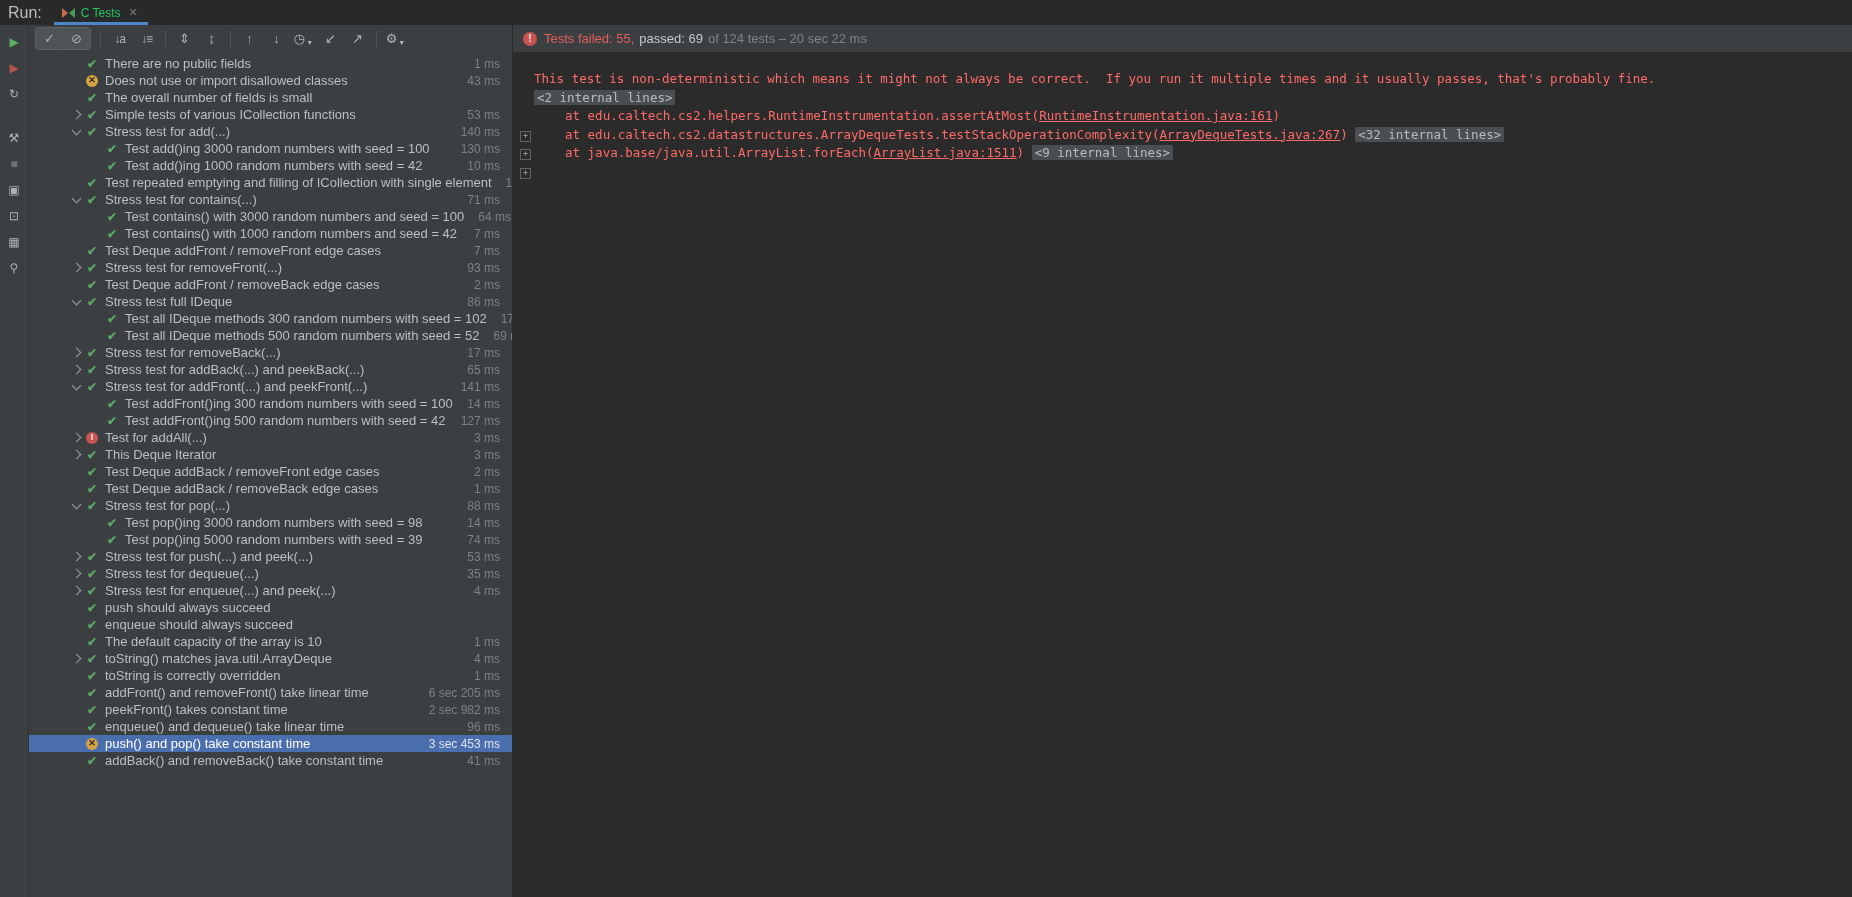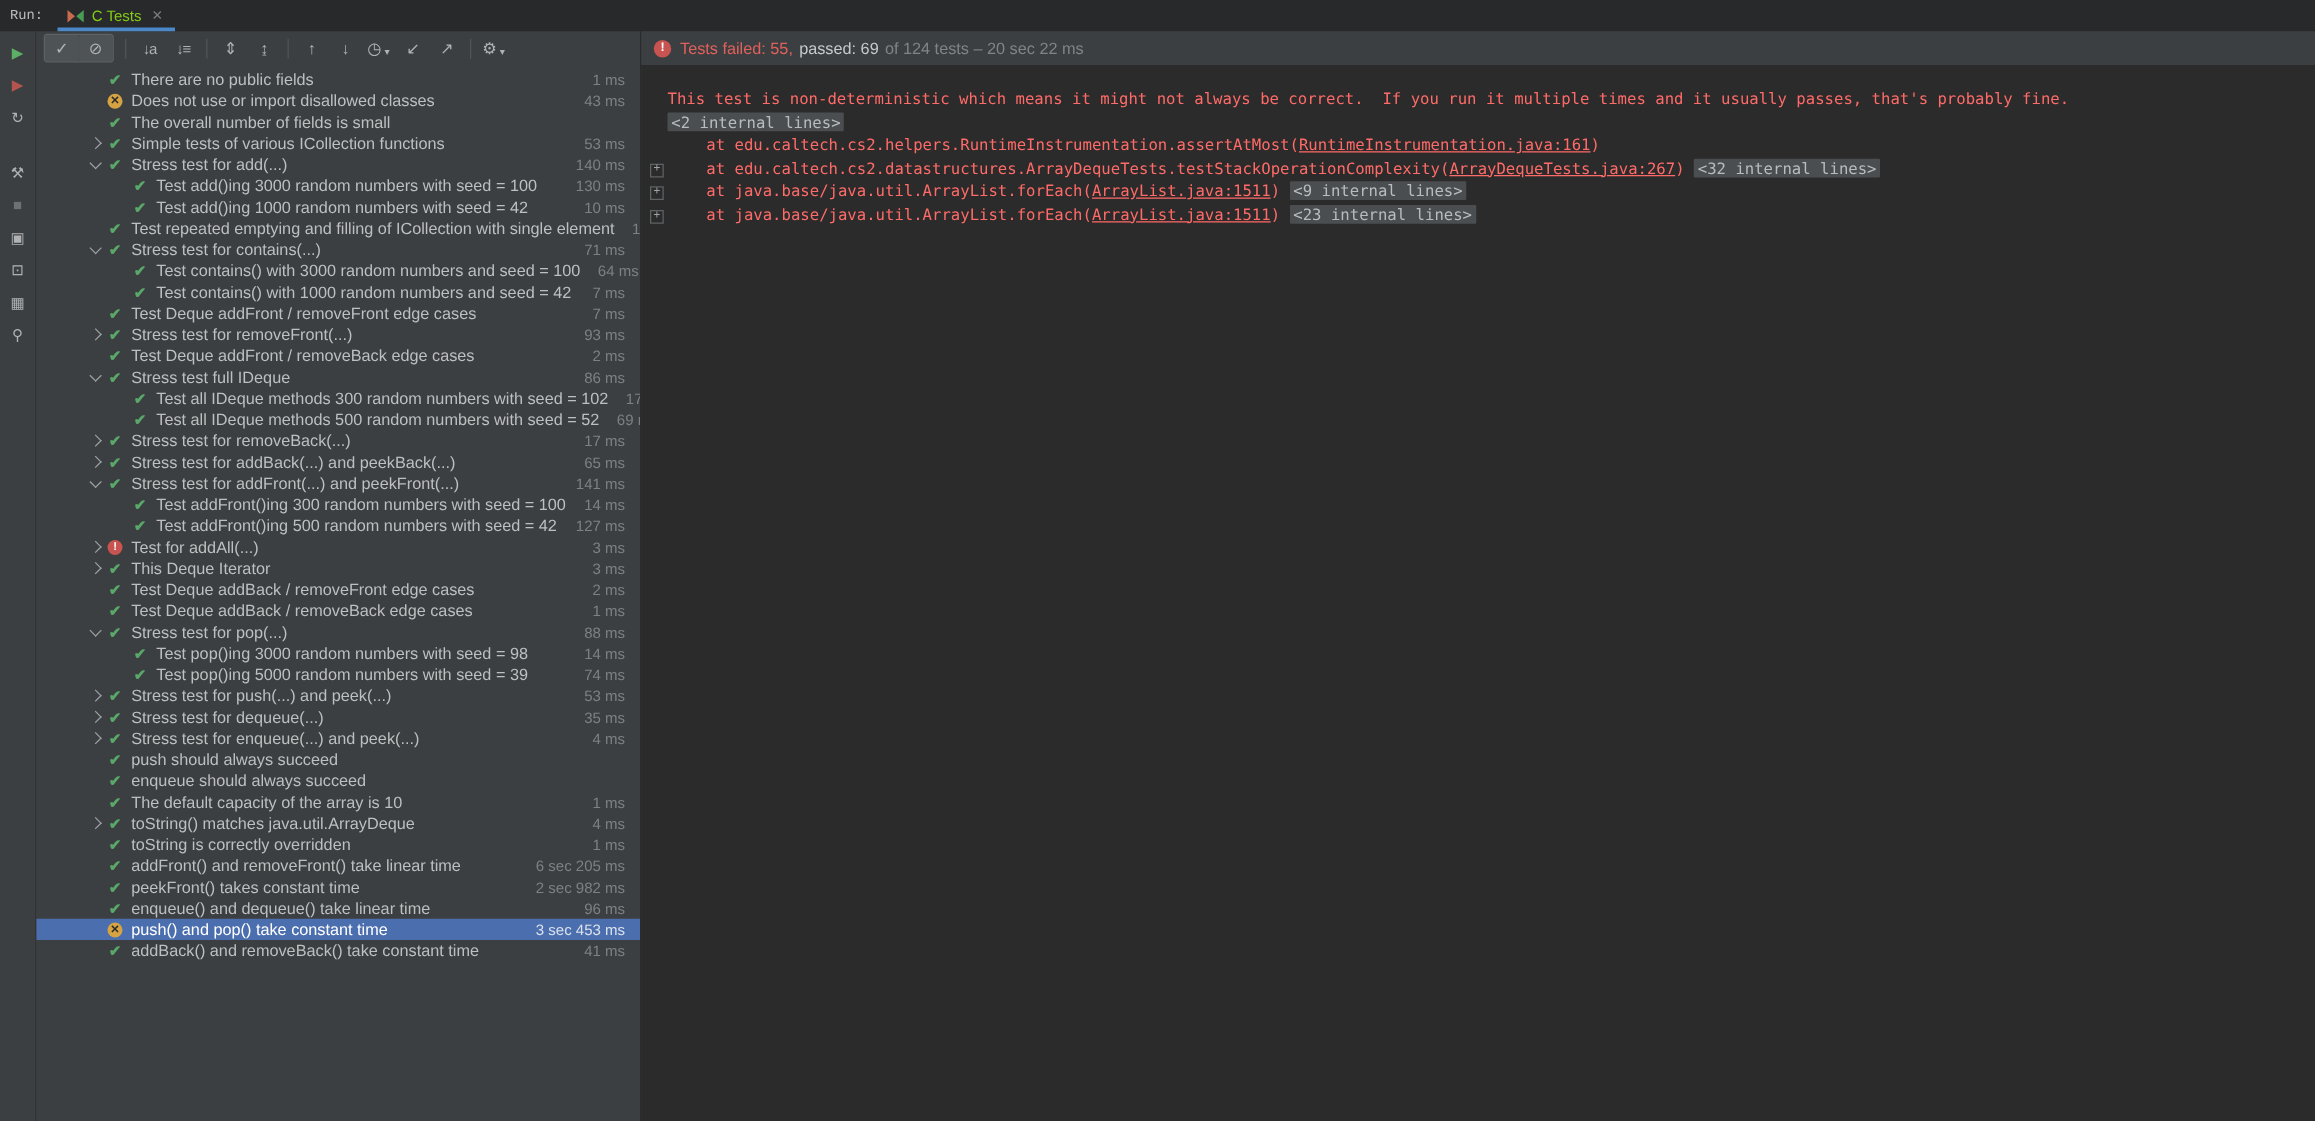--- a/index.html
+++ b/index.html
@@ -3,29 +3,29 @@
 <meta charset="utf-8">
 <style>
   html,body { margin:0; padding:0; background:#1e1f22; }
   .app {
     width:1852px; height:897px; overflow:hidden; position:relative;
     background:var(--panel,#3c3f41); font-family:"Liberation Sans",sans-serif;
     color:#bbbdbf; display:flex; flex-direction:column; user-select:none;
   }
   
   .tabbar { height:25px; flex:none; background:var(--header,#27292a); display:flex; align-items:stretch; }
-  .run-label { align-self:center; padding:0 12px 0 8px; font-size:11px; color:#bbbdbf;font-family:Liberation Mono, monospace; }
+  .run-label { align-self:center; padding:0 12px 0 8px; font-size:16px; color:#bbbdbf; }
   .tab { position:relative; display:flex; align-items:center; gap:6px; padding:0 10px 0 8px; }
   .tab-underline { position:absolute; left:0; right:0; bottom:0; height:3px; background:var(--accent,#4a88c7); }
   .junit-icon { width:13px; height:12px; position:relative; flex:none; }
   .junit-icon .tri-l { position:absolute; left:0; top:1px; width:0; height:0;
     border-top:5px solid transparent; border-bottom:5px solid transparent; border-left:6px solid #c96b4d; }
   .junit-icon .tri-r { position:absolute; right:0; top:1px; width:0; height:0;
     border-top:5px solid transparent; border-bottom:5px solid transparent; border-right:6px solid #499c54; }
-  .tab-title { font-size:12px; color:#84cc16; white-space:nowrap; }
+  .tab-title { font-size:12px; color:#22c55e; white-space:nowrap; }
   .tab-close { font-size:11px; color:#787b7e; margin-left:2px; }
   
   .body-row { flex:1; display:flex; min-height:0; }
   .vtoolbar { width:28px; flex:none; border-right:1px solid #313335; display:flex; flex-direction:column; align-items:center; padding-top:6px; }
   .vbtn { width:22px; height:22px; margin-bottom:4px; display:flex; align-items:center; justify-content:center; font-size:12px; color:#afb1b3; border-radius:3px; }
   .vgap { height:18px; flex:none; }
   
   .tree-panel { width:483px; flex:none; display:flex; flex-direction:column; border-right:1px solid #282a2b; min-height:0; }
   .tree-toolbar { height:27px; flex:none; display:flex; align-items:center; padding-left:6px; }
   .tgroup { display:flex; align-items:center; }
@@ -550,18 +550,18 @@
             <span class="st-seg st-dim">of 124 tests – 20 sec 22 ms</span>
           </span>
       </div>
       <div class="console-body">
           <div class="cline"><div class="gutter"></div></div>
           <div class="cline"><div class="gutter"></div><div class="ctext"><span class="seg-err">This test is non-deterministic which means it might not always be correct.  If you run it multiple times and it usually passes, that's probably fine.</span></div></div>
           <div class="cline"><div class="gutter"></div><div class="ctext"><span class="seg-fold">&lt;2 internal lines&gt;</span></div></div>
           <div class="cline"><div class="gutter"></div><div class="ctext ind"><span class="seg-err">at edu.caltech.cs2.helpers.RuntimeInstrumentation.assertAtMost(</span><span class="seg-link">RuntimeInstrumentation.java:161</span><span class="seg-err">)</span></div></div>
           <div class="cline"><div class="gutter"><div class="plusbox">+</div></div><div class="ctext ind"><span class="seg-err">at edu.caltech.cs2.datastructures.ArrayDequeTests.testStackOperationComplexity(</span><span class="seg-link">ArrayDequeTests.java:267</span><span class="seg-err">) </span><span class="seg-fold">&lt;32 internal lines&gt;</span></div></div>
           <div class="cline"><div class="gutter"><div class="plusbox">+</div></div><div class="ctext ind"><span class="seg-err">at java.base/java.util.ArrayList.forEach(</span><span class="seg-link">ArrayList.java:1511</span><span class="seg-err">) </span><span class="seg-fold">&lt;9 internal lines&gt;</span></div></div>
-          <div class="cline"><div class="gutter"><div class="plusbox">+</div></div><div class="ctext ind"><span class="seg-err">at java.base/java.util.ArrayList.forEach(</span><span class="seg-link">ArrayList.java:1511</span><span class="seg-err">) </span><span class="seg-fold">&lt;23 internal lines&gt;</span></div></div>
+          <div class="cline"><div class="gutter"><div class="plusbox">+</div></div></div>
         </div>
     </div>
   </div>
 
 </div>
 
 </body></html>

